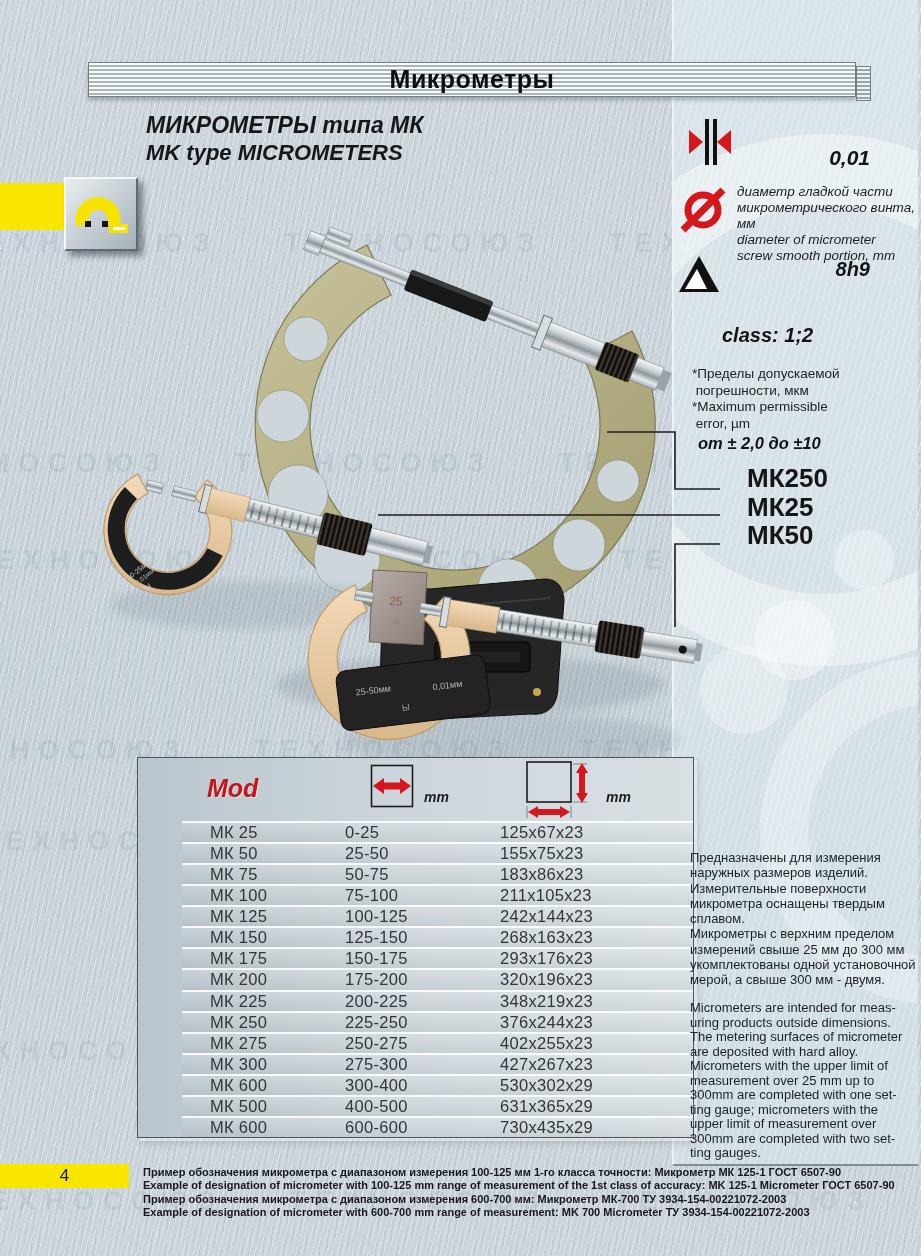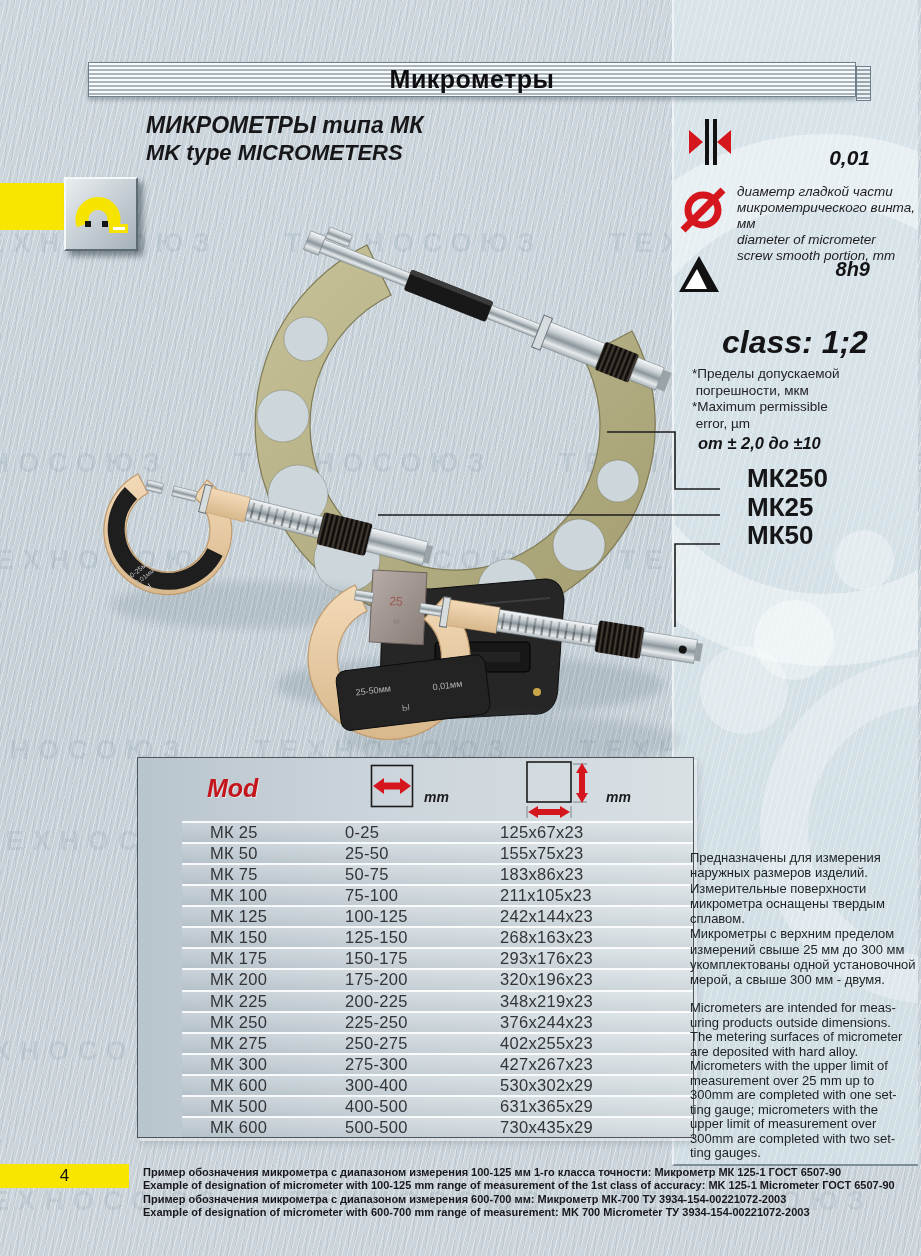--- a/index.html
+++ b/index.html
@@ -36,21 +36,21 @@
   
   .yellow-band{left:0;top:183px;width:132px;height:47px;background:#f8e600;z-index:5;}
   .brand-logo{left:64px;top:177px;width:70px;height:70px;z-index:6;
     background:linear-gradient(135deg,#e9edef 0%,#c3ccd2 55%,#a5b1b8 100%);
     border-top:2px solid #f5f8f9;border-left:2px solid #f5f8f9;
     border-right:2px solid #5d6b73;border-bottom:2px solid #5d6b73;
     box-shadow:5px 5px 6px rgba(20,30,40,.45);}
   
   .spec-label{font-style:italic;font-size:13.5px;line-height:16px;color:#1c1c1e;white-space:pre-line;z-index:6;}
   .spec-value{font-style:italic;font-weight:bold;font-size:21px;color:#141416;width:140px;text-align:right;z-index:6;}
-  .class-label{left:722px;top:324px;font-style:italic;font-weight:bold;font-size:32px;color:#141416;z-index:6;}
+  .class-label{left:722px;top:324px;font-style:italic;font-weight:bold;font-size:20px;color:#141416;z-index:6;}
   .error-note{left:692px;top:366px;font-size:13.5px;line-height:16.5px;color:#232326;white-space:pre-line;z-index:6;}
   .error-value{left:698px;top:434px;font-style:italic;font-weight:bold;font-size:16.5px;color:#141416;z-index:6;}
   .model-label{left:723px;font-weight:bold;font-size:26px;color:#151517;z-index:6;margin-left:24px;}
   
   .spec-table{left:137px;top:757px;width:511px;height:379px;z-index:6;
     border:1px solid #4e565c;box-shadow:3px 3px 0 rgba(255,255,255,.55),4px 5px 7px rgba(30,45,55,.18);
     background:linear-gradient(90deg,#b9c5cd 0%,#ccd5db 45%,#d8e0e4 100%);
     display:flex;flex-direction:column;padding-left:44px;}
   .t-head{height:63px;position:relative;flex:none;}
   .t-mod{position:absolute;left:25px;top:16px;font-style:italic;font-weight:bold;font-size:25px;
@@ -387,21 +387,21 @@
     </div>
 
     <div class="t-row">
       <span class="c1">МК 500</span>
       <span class="c2">400-500</span>
       <span class="c3">631x365x29</span>
     </div>
 
     <div class="t-row">
       <span class="c1">МК 600</span>
-      <span class="c2">500-500</span>
+      <span class="c2">600-600</span>
       <span class="c3">730x435x29</span>
     </div>
   </div>
   </div>
 
   <div class="abs desc" style="top:850px;line-height:15.3px;">Предназначены для измерения
 наружных размеров изделий.
 Измерительные поверхности
 микрометра оснащены твердым
 сплавом.

